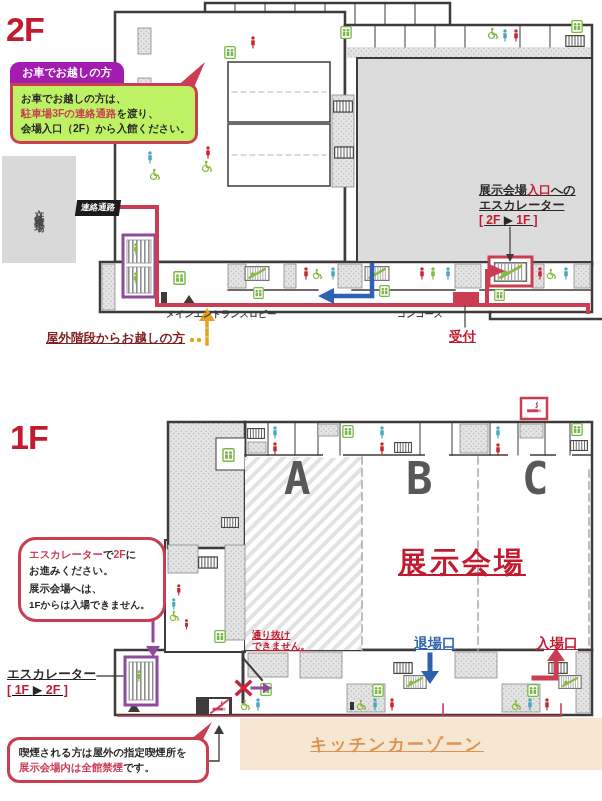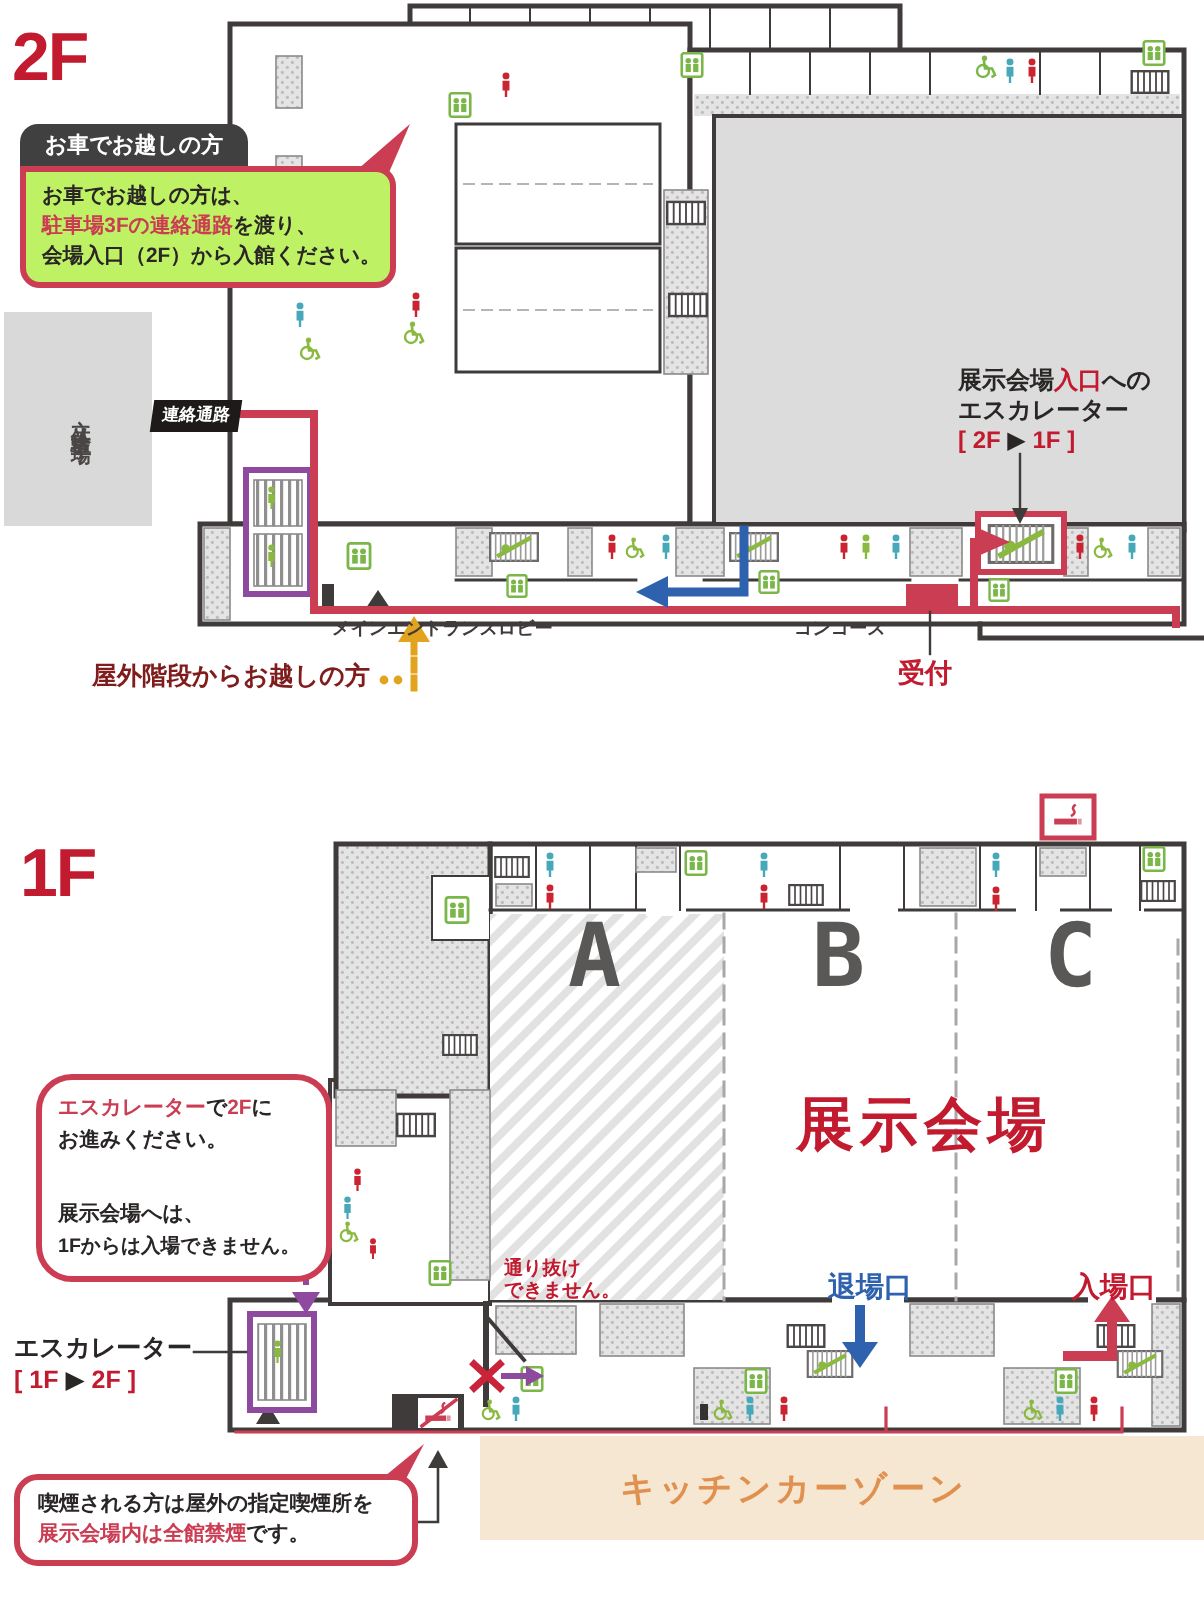--- a/index.html
+++ b/index.html
@@ -1,21 +1,21 @@
 <!DOCTYPE html>
 <html><head>
 <meta charset="utf-8">
 <style>
   html,body{margin:0;padding:0;background:#fff;}
   #stage{position:relative;width:602px;height:801px;overflow:hidden;
          font-family:"Liberation Sans","DejaVu Sans",sans-serif;background:#fff;padding-left:28px;}
   .abs{position:absolute;}
-  .b{font-weight:bold;}
+  .b{font-weight:bold;text-decoration:underline;}
   .floor-num{font-size:34px;font-weight:bold;color:#c21a2e;letter-spacing:-1px;}
-  .callout-title{background:#404040;color:#fff;font-size:11px;font-weight:bold;
+  .callout-title{background:#a21caf;color:#fff;font-size:11px;font-weight:bold;
                  border-radius:9px 9px 0 0;display:flex;align-items:center;justify-content:center;}
   .callout-body{background:#bef264;border:3px solid #cb3d52;border-radius:0 10px 10px 10px;
                 font-size:10.4px;font-weight:bold;color:#2a2626;line-height:15px;padding:5px 8px;}
   .callout-plain{background:#fff;border:3px solid #cb3d52;border-radius:18px;
                  font-size:10.4px;font-weight:bold;color:#2a2626;line-height:15.5px;padding:7px 8px;}
   .red-t{color:#cb3d52;}
   .crimson-t{color:#c21a2e;}
   .map-label{font-size:9px;font-weight:bold;color:#3f3b3a;white-space:nowrap;margin-top:12px;}
   .vert{writing-mode:vertical-rl;text-orientation:upright;letter-spacing:3px;
         font-size:10px;font-weight:bold;color:#4a4646;}
@@ -319,21 +319,21 @@
   <div><span class="crimson-t">[ 2F </span><span>▶</span><span class="crimson-t"> 1F ]</span></div>
 </div>
 
 <div class="abs b gold-t nowrap" style="left:46px;top:330px;font-size:12.5px">屋外階段からお越しの方</div>
 
 <div class="abs floor-num" style="left:10px;top:418px">1F</div>
 
 <div class="abs callout-plain" style="left:18px;top:537px;width:126px">
   <div class="nowrap"><span class="red-t">エスカレーター</span><span>で</span><span class="red-t">2F</span><span>に</span></div>
   <div class="nowrap">お進みください。</div>
-  <div class="nowrap" style="margin-top:22px">展示会場へは、</div>
+  <div class="nowrap" style="margin-top:3px">展示会場へは、</div>
   <div class="nowrap" style="font-size:9.8px">1Fからは入場できません。</div>
 </div>
 
 <div class="abs b nowrap" style="left:7px;top:666px;font-size:12.5px;color:#2a2626">エスカレーター</div>
 <div class="abs b nowrap" style="left:7px;top:682px;font-size:12.5px"><span class="crimson-t">[ 1F </span><span style="color:#2a2626">▶</span><span class="crimson-t"> 2F ]</span></div>
 
 <div class="abs b crimson-t" style="left:252px;top:629px;font-size:9.5px;line-height:11px">
   <div class="nowrap">通り抜け</div>
   <div class="nowrap">できません。</div>
 </div>

